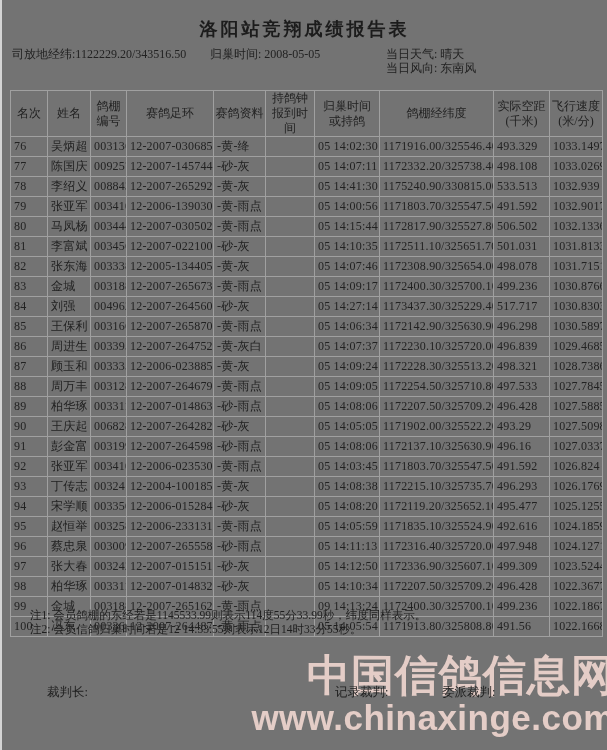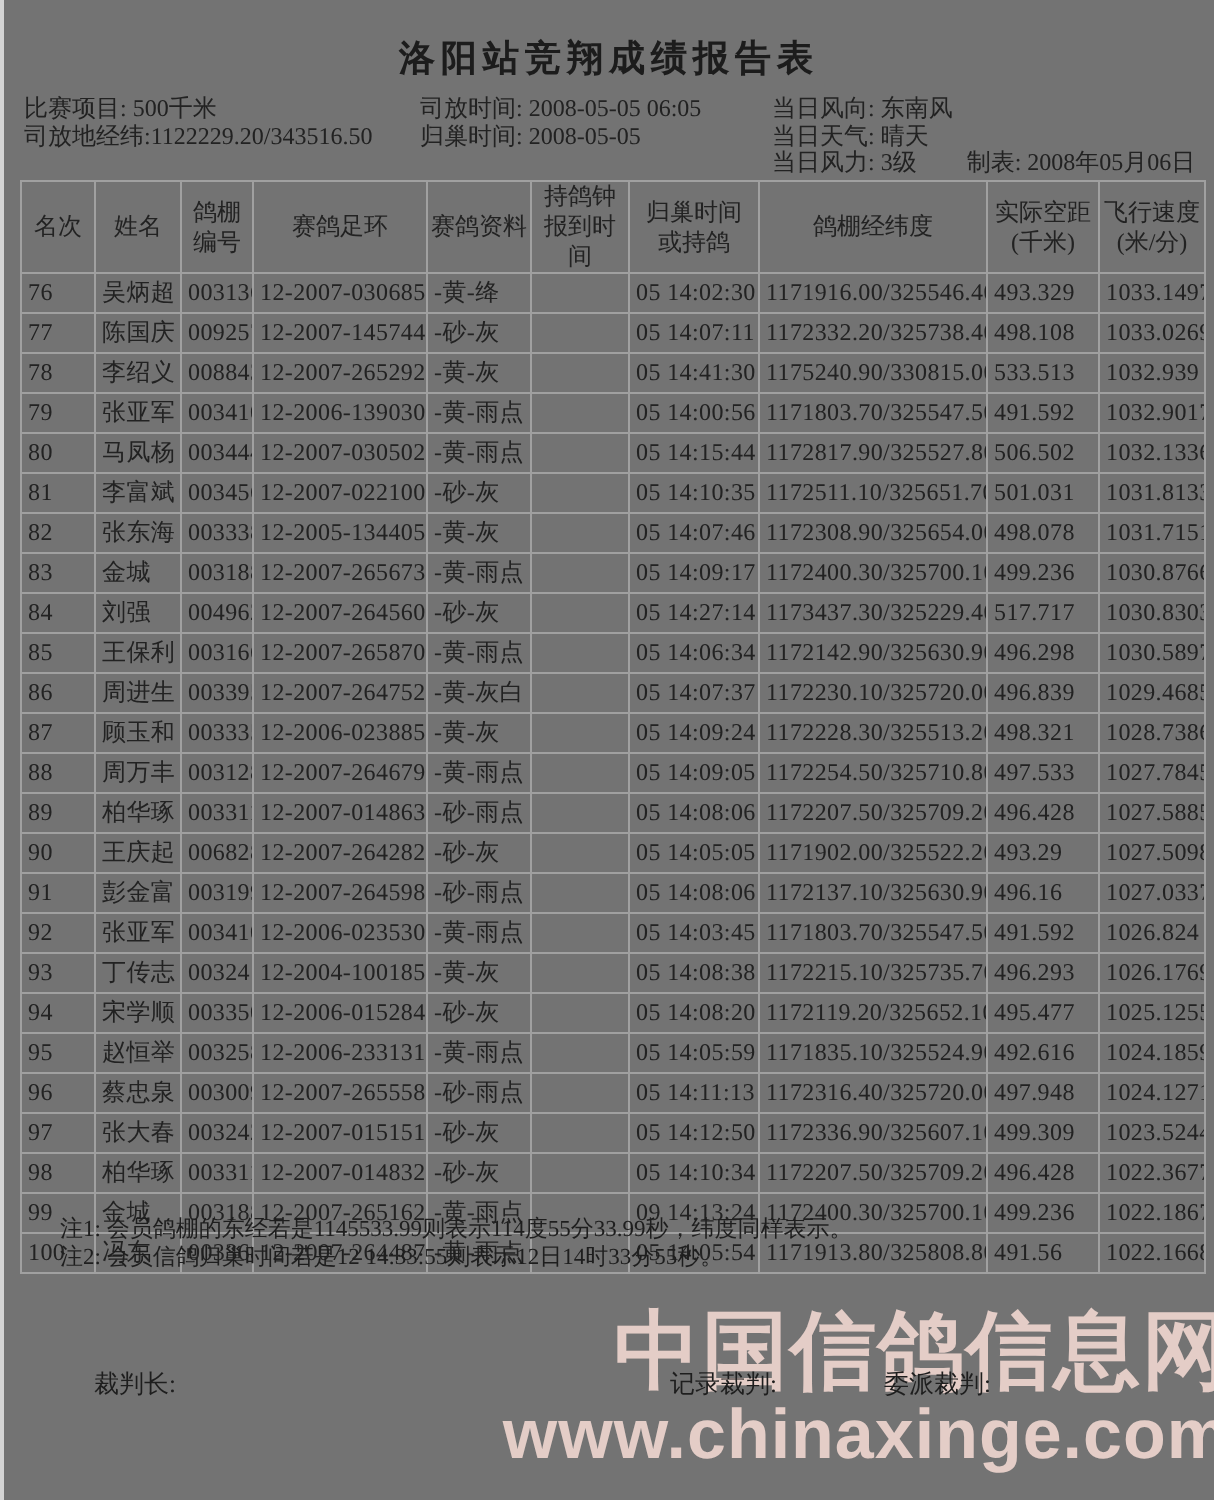--- a/index.html
+++ b/index.html
@@ -127,34 +127,28 @@
 </style>
 </head>
 <body>
 
 <div class="page">
 
   <div class="title">洛阳站竞翔成绩报告表</div>
 
   <div class="info-block">
     <div class="info-col1">
-      <div class="info-line">比赛项目: 500千米</div>
       <div class="info-line">司放地经纬:1122229.20/343516.50</div>
     </div>
     <div class="info-col2">
-      <div class="info-line">司放时间: 2008-05-05 06:05</div>
       <div class="info-line">归巢时间: 2008-05-05</div>
     </div>
     <div class="info-col3">
+      <div class="info-line">当日天气: 晴天</div>
       <div class="info-line">当日风向: 东南风</div>
-      <div class="info-line">当日天气: 晴天</div>
-      <div class="info-line">
-        <span>当日风力: 3级</span>
-        <span class="made">制表: 2008年05月06日</span>
-      </div>
     </div>
   </div>
 
   <table class="results">
     <colgroup>
       <col class="c-rank">
         <col class="c-name">
         <col class="c-loft">
         <col class="c-ring">
         <col class="c-info">

